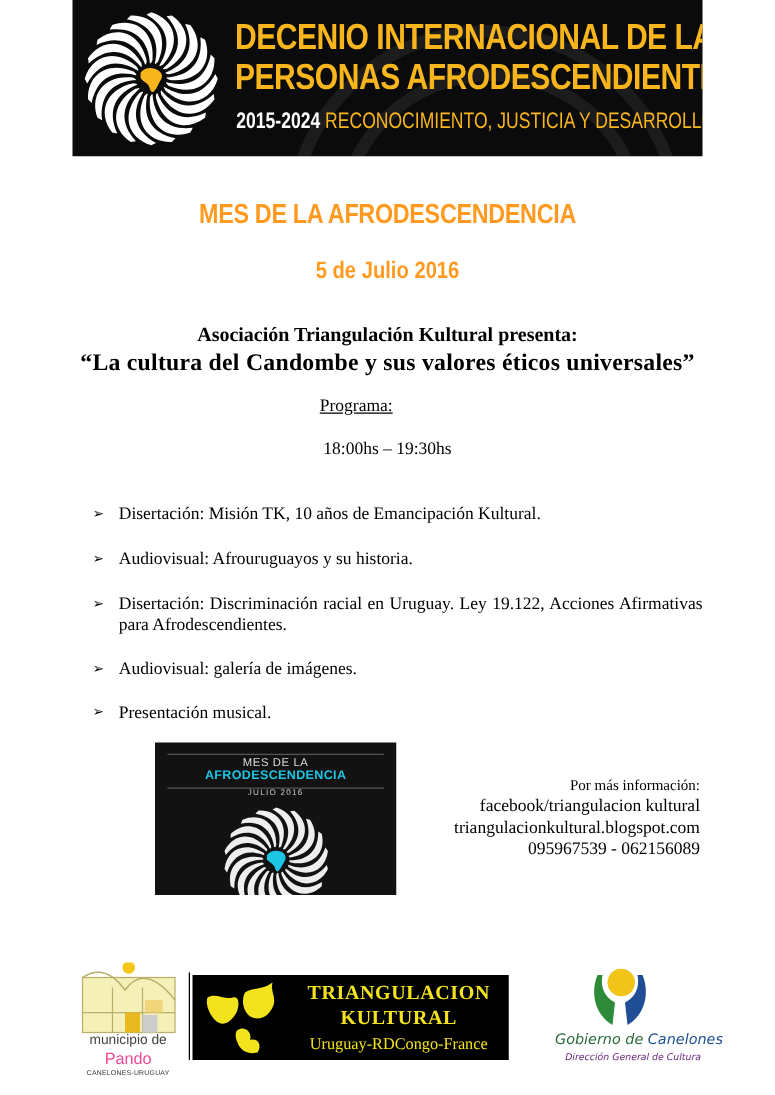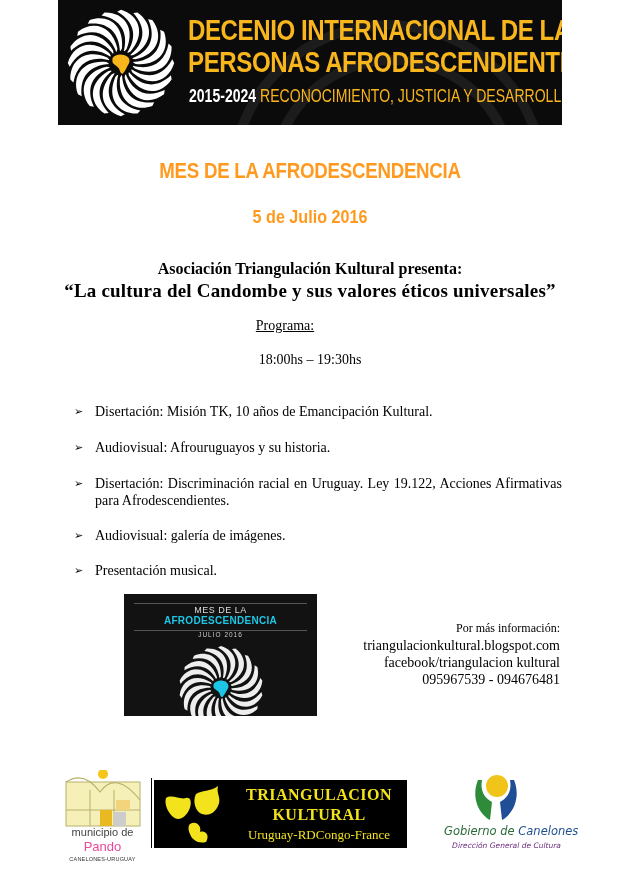--- a/index.html
+++ b/index.html
@@ -173,23 +173,23 @@
   </svg>
   <div class="line" style="top:131px;"></div>
   <div class="p4">RECONOCIMIENTO :: JUSTICIA :: DESARROLLO</div>
   <div class="line" style="top:139px;"></div>
   <div class="p5">Todos los derechos para todas las personas</div>
   <div class="p6">(✱) mides</div>
 </div>
 
 <div id="info" class="abs">
   <div class="lbl">Por más información:</div>
+  <div>facebook/triangulacion kultural</div>
   <div>triangulacionkultural.blogspot.com</div>
-  <div>facebook/triangulacion kultural</div>
-  <div>095967539 - 094676481</div>
+  <div>095967539 - 062156089</div>
 </div>
 
 <div id="pando" class="abs">
   <svg width="78" height="58" viewBox="0 0 78 58">
     <rect x="2" y="12" width="74" height="44" fill="#f5f0b8" stroke="#b8b06a" stroke-width="1"></rect>
     <path d="M2,12 Q20,0 36,22 Q52,0 76,30" fill="none" stroke="#b8b06a" stroke-width="1.2"></path>
     <line x1="26" y1="20" x2="26" y2="56" stroke="#b8b06a"></line>
     <line x1="50" y1="20" x2="50" y2="56" stroke="#b8b06a"></line>
     <line x1="2" y1="40" x2="76" y2="40" stroke="#b8b06a"></line>
     <rect x="52" y="30" width="14" height="10" fill="#f2d57a"></rect>

